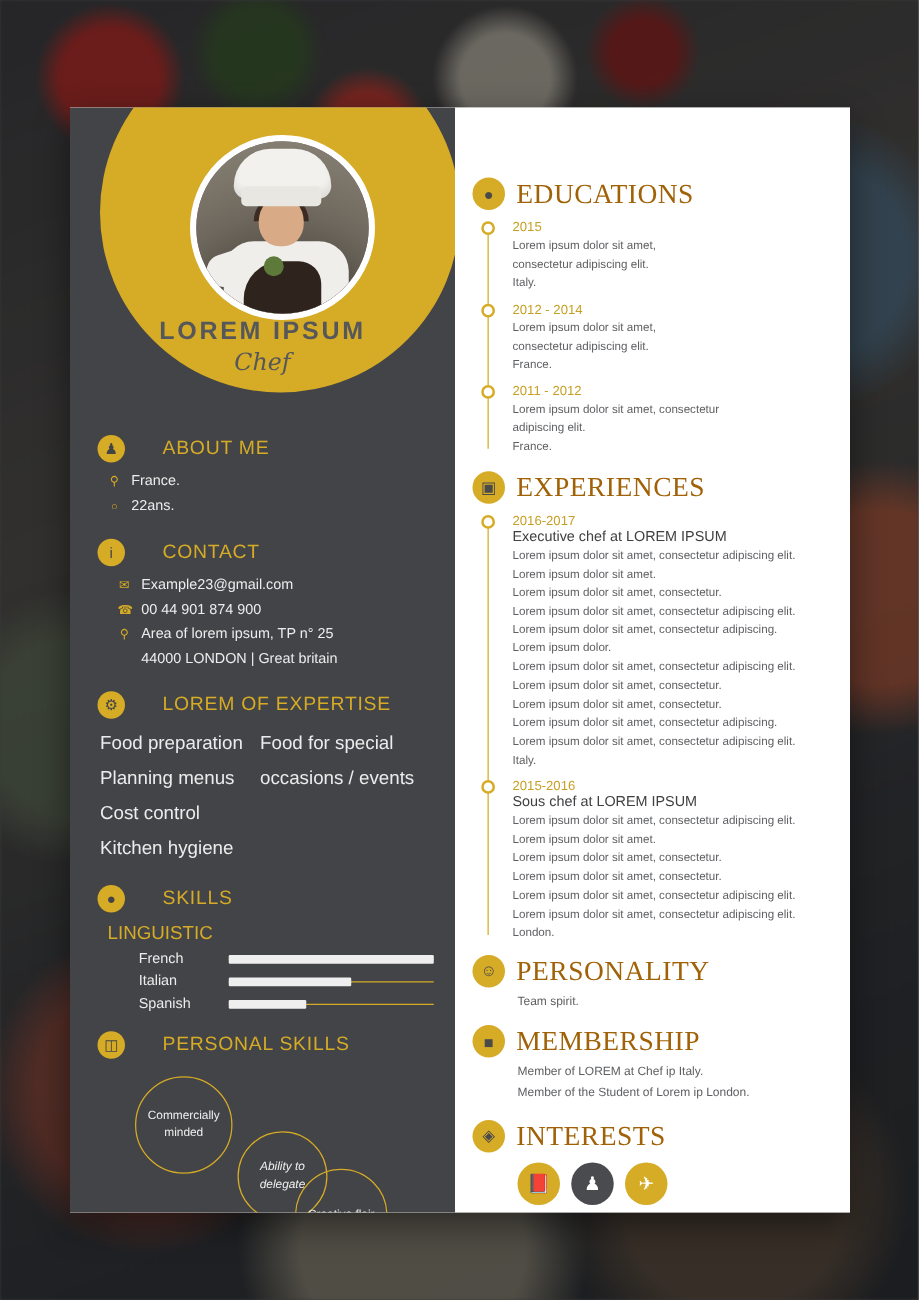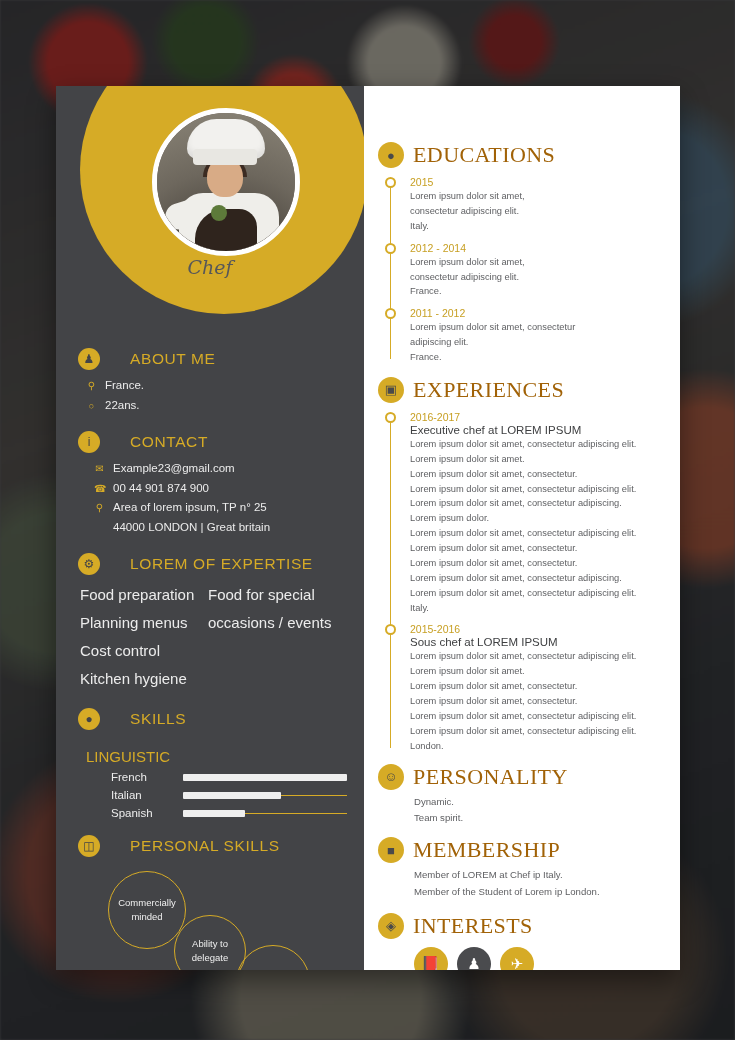--- a/index.html
+++ b/index.html
@@ -107,21 +107,21 @@
   .lrow { display: flex; align-items: baseline; gap: 8px; }
   .lrow .bi { color: #d6ab26; font-size: 10px; width: 11px; text-align: center; flex:none; }
   .lrow .bo { color: #d6ab26; font-size: 9px; width: 11px; text-align:center; flex:none;}
   .lrow .tx { color: #ececec; font-size: 11.5px; }
 
   #exp-grid { display: grid; grid-template-columns: 118px 1fr; column-gap: 10px;
     margin-left: 24px; margin-top: 6px; font-size: 15px; line-height: 1.85; }
   #exp-grid div { color: #ececec; }
 
   
-  #skills-sub { margin-left: 30px; color: #d6ab26; font-size: 15px; margin-top: 18px; }
+  #skills-sub { margin-left: 30px; color: #d6ab26; font-size: 15px; margin-top: 8px; }
   .bar-row { display: flex; align-items: center; margin-left: 15px; margin-top: 6px; padding-left: 40px; }
   .bar-lab { width: 72px; font-size: 11.5px; color: #ececec; }
   .bar-track { position: relative; width: 164px; height: 7px; }
   .bar-track .line { position:absolute; left:0; right:0; top:3px; height:1px; background:#d6ab26; }
   .bar-track .fill { position:absolute; left:0; top:0; height:7px; background:#efefef; border-radius:1px; }
 
   
   #bubbles { position: relative; height: 150px; margin-left: 20px; margin-top: 10px; }
   .bub {
     position: absolute; border-radius: 50%;
@@ -181,20 +181,21 @@
       <div class="ph-arm"></div>
       <div class="ph-hair"></div>
       <div class="ph-face"></div>
       <div class="ph-hat"></div>
       <div class="ph-hat2"></div>
       <div class="ph-dark"></div>
       <div class="ph-green"></div>
     </div>
 
     <div id="name-block">
+      <div id="name">LOREM IPSUM</div>
       <div id="role">Chef</div>
     </div>
 
     <div style="height:246px"></div>
 
     <div class="lsec">
       <div class="lhead">
         <span class="ic">♟</span>
         <span class="tt">ABOUT ME</span>
       </div>
@@ -283,21 +284,21 @@
     </div>
 
     <div class="lsec">
       <div class="lhead">
         <span class="ic">◫</span>
         <span class="tt">PERSONAL SKILLS</span>
       </div>
     </div>
     <div id="bubbles">
       <div class="bub" style="left:32px; top:4px; width:78px; height:78px;">Commercially minded</div>
-      <div class="bub" style="left:98px; top:48px; width:72px; height:72px;">Ability to delegate</div>
+      <div class="bub" style="left:114px; top:48px; width:72px; height:72px;font-style:italic;">Ability to delegate</div>
       <div class="bub" style="left:160px; top:78px; width:74px; height:74px;">Creative flair</div>
     </div>
   </div>
 
   <div id="right">
 
     <div class="rhead">
       <span class="ic">●</span>
       <span class="tt">EDUCATIONS</span>
     </div>
@@ -359,21 +360,20 @@
         <div class="tl-line">Lorem ipsum dolor sit amet, consectetur adipiscing elit.</div>
         <div class="tl-line">London.</div>
       </div>
     </div>
 
     <div class="rhead" style="margin-top:10px">
       <span class="ic">☺</span>
       <span class="tt">PERSONALITY</span>
     </div>
     <div class="plain">
-      <div>Dynamic.</div>
       <div>Team spirit.</div>
     </div>
 
     <div class="rhead" style="margin-top:10px">
       <span class="ic">■</span>
       <span class="tt">MEMBERSHIP</span>
     </div>
     <div class="plain">
       <div>Member of LOREM at Chef ip Italy.</div>
       <div>Member of the Student of Lorem ip London.</div>

